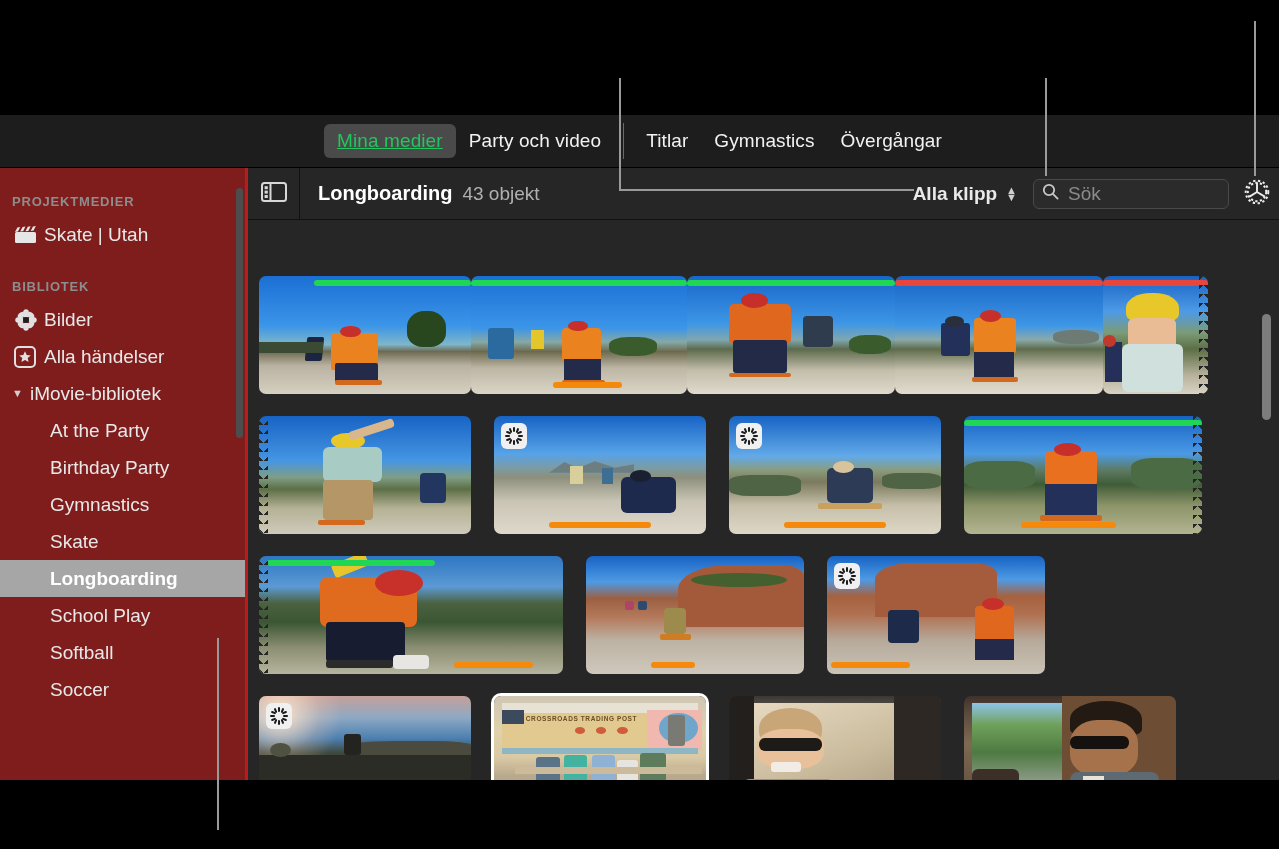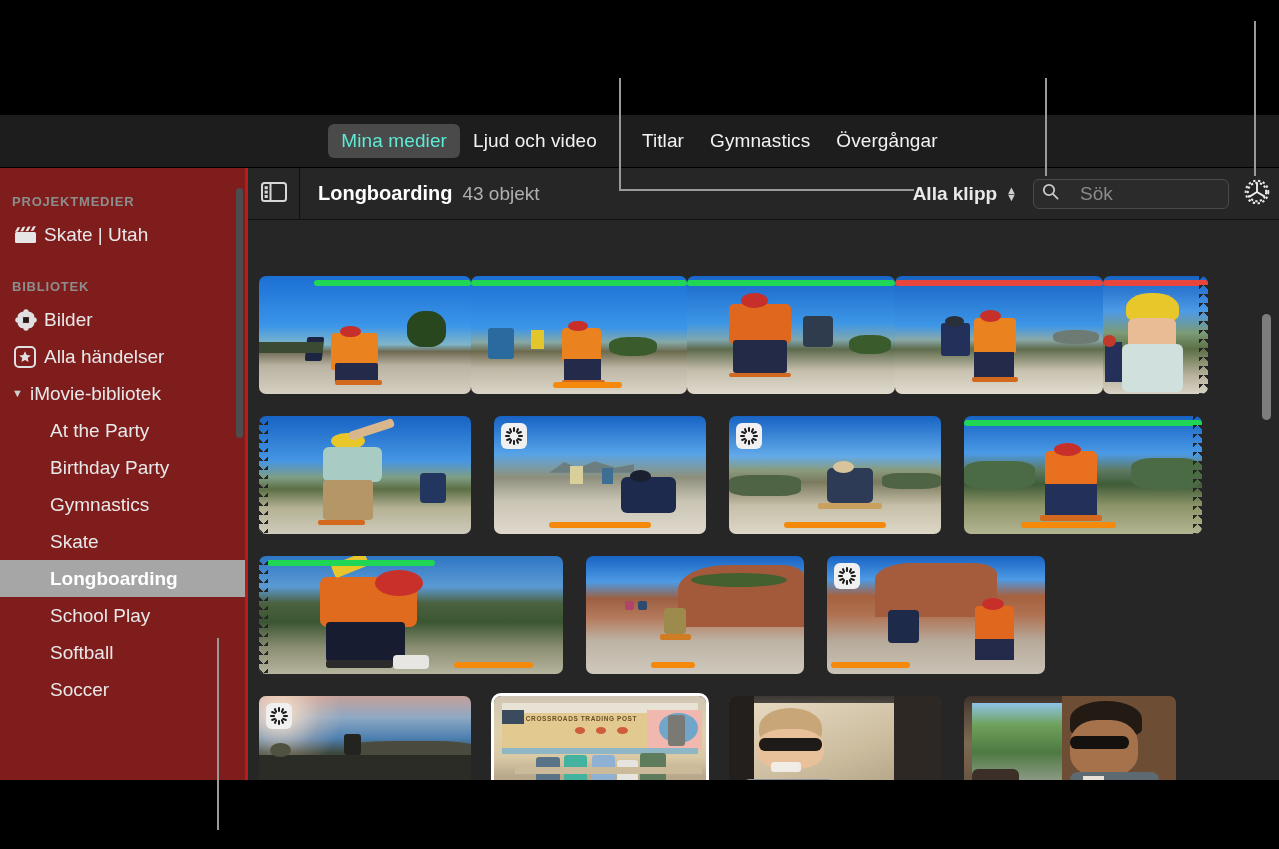--- a/index.html
+++ b/index.html
@@ -20,21 +20,21 @@
     position: absolute; left: 0; top: 115px; width: 1279px; height: 53px;
     background: #1d1d1d;
     border-bottom: 1px solid #000;
     display: flex; align-items: center; justify-content: center;
   }
   .tabs { display: flex; align-items: center; gap: 0; }
   .tab {
     font-size: 19px; color: #f2f2f2; padding: 6px 13px;
     border-radius: 6px; white-space: nowrap; letter-spacing: .1px;
   }
-  .tab.active { background: #4a4a4a; color: #5eead4; }
+  .tab.active { background: #4a4a4a; color: #22c55e; text-decoration: underline; }
   .tab-sep { width: 1px; height: 36px; background: #6a6a6a; margin: 0 9px; }
 
   
   .main {
     position: absolute; left: 0; top: 168px; width: 1279px; height: 612px;
     background: #1c1c1c; display: flex;
   }
 
   
   .sidebar {
@@ -78,21 +78,21 @@
   }
   .tb-title { margin-left: 18px; font-size: 20px; font-weight: bold; color: #ffffff; }
   .tb-count { margin-left: 10px; font-size: 19px; color: #b0b0b0; }
   .tb-spacer { flex: 1 1 auto; }
   .tb-filter { display: flex; align-items: center; font-size: 19px; color: #e9e9e9; font-weight: bold; }
   .stepper { display: inline-flex; flex-direction: column; margin-left: 9px; line-height: 7px; color: #cfcfcf; }
   .stepper span { font-size: 11px; }
   .searchbox {
     display: flex; align-items: center; margin-left: 16px;
     width: 196px; height: 30px; border: 1px solid #4a4a4a; border-radius: 6px;
-    background: #2b2b2b; padding: 0 8px; gap: 12px;
+    background: #2b2b2b; padding: 0 8px;
   }
   .search-ph { margin-left: 9px; font-size: 19px; color: #8b8b8b; }
   .gear-btn { width: 44px; display: flex; align-items: center; justify-content: center; margin-left: 6px; }
 
   
   .grid-wrap { position: relative; height: 560px; overflow: hidden; background: #262626; }
   .grid-scrollbar {
     position: absolute; right: 8px; top: 94px; width: 9px; height: 106px;
     background: #7d7d7d; border-radius: 5px;
   }
@@ -121,21 +121,21 @@
 </head>
 <body>
 
 <div id="root">
 
   <div class="top-black"></div>
 
   <div class="tabbar">
     <div class="tabs">
       <div class="tab active">Mina medier</div>
-      <div class="tab">Ljud och video</div>
+      <div class="tab">Party och video</div>
       <div class="tab-sep"></div>
       <div class="tab">Titlar</div>
       <div class="tab">Gymnastics</div>
       <div class="tab">Övergångar</div>
     </div>
   </div>
 
   <div class="main">
 
     <div class="sidebar">

